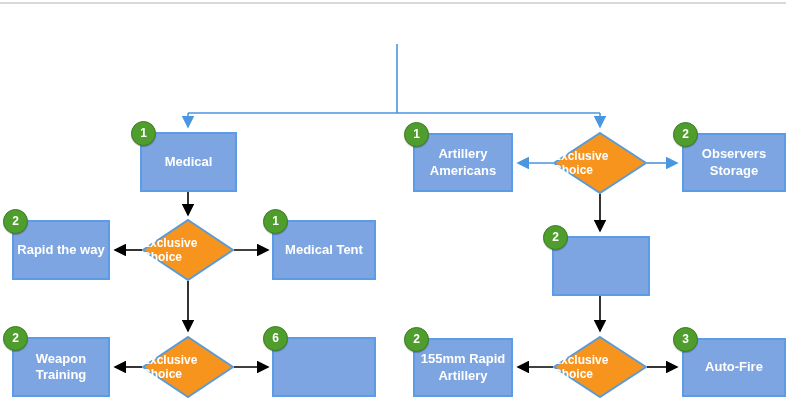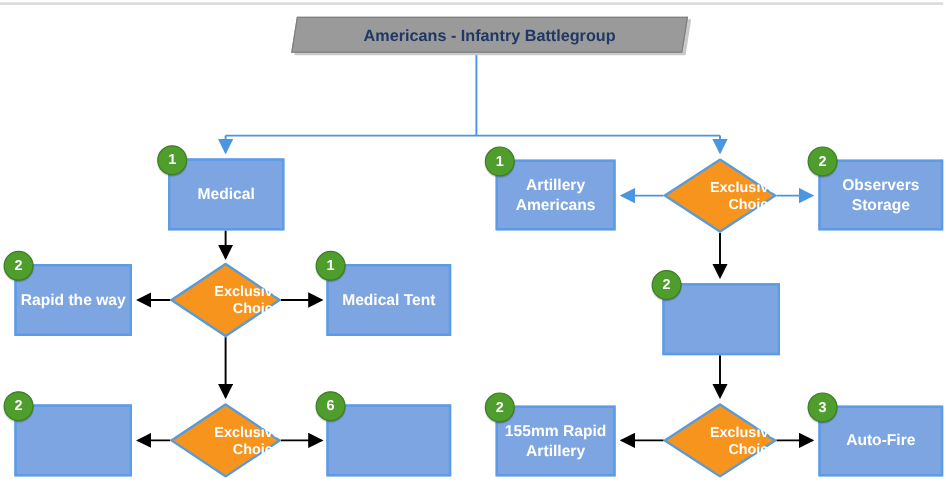--- a/index.html
+++ b/index.html
@@ -22,21 +22,21 @@
     position:absolute;left:-11px;top:-13px;width:25px;height:25px;border-radius:50%;
     background:var(--badge-fill,#4e9d2d);border:1px solid var(--badge-border,#3c7e22);
     color:#fff;font-size:12px;font-weight:bold;display:flex;align-items:center;justify-content:center;
     box-shadow:0 1px 1px rgba(0,0,0,.25);box-sizing:border-box;
   }
   .diamond{position:absolute;}
   .diamond svg{position:absolute;left:0;top:0;width:100%;height:100%;display:block;}
   .diamond-poly{fill:var(--diamond-fill,#f7941e);stroke:var(--diamond-border,#5b9bd5);stroke-width:2;}
   .diamond-label{
     position:absolute;left:0;top:0;right:0;bottom:0;display:flex;align-items:center;justify-content:center;
-    text-align:right;color:#fff;font-size:12px;font-weight:600;line-height:1.2;
+    text-align:left;color:#fff;font-size:12px;font-weight:600;line-height:1.2;
   }
   .title-node{position:absolute;left:245px;top:14px;width:326px;height:30px;}
   .title-bg{
     position:absolute;left:0;top:0;right:0;bottom:0;background:var(--title-fill,#9a9a9a);
     border:1px solid var(--title-border,#7f7f7f);transform:skewX(-9deg);
     box-shadow:3px 2px 0 #c9c9c9;box-sizing:border-box;
   }
   .title-label{
     position:absolute;left:0;top:0;right:0;bottom:0;display:flex;align-items:center;justify-content:center;
     color:var(--title-text,#1f3864);font-size:13.5px;font-weight:600;
@@ -73,24 +73,20 @@
     <path d="M188,281 L188,331" class="edge-dark" marker-end="url(#arrD)"></path>
     <path d="M142,367 L115,367" class="edge-dark" marker-end="url(#arrD)"></path>
     <path d="M234,367 L268,367" class="edge-dark" marker-end="url(#arrD)"></path>
 
     <path d="M600,194 L600,231" class="edge-dark" marker-end="url(#arrD)"></path>
     <path d="M600,296 L600,331" class="edge-dark" marker-end="url(#arrD)"></path>
     <path d="M553,367 L518,367" class="edge-dark" marker-end="url(#arrD)"></path>
     <path d="M647,367 L677,367" class="edge-dark" marker-end="url(#arrD)"></path>
   </svg>
 
-  <div class="title-node">
-    <div class="title-bg"></div>
-    <div class="title-label">Americans - Infantry Battlegroup</div>
-  </div>
 
   <div class="node" style="left:140px;top:132px;width:97px;height:60px;">
     <div class="badge">1</div>
     <span>Medical</span>
   </div>
 
   <div class="diamond" style="left:142px;top:219px;width:92px;height:62px;">
     <svg viewBox="0 0 92 62" xmlns="http://www.w3.org/2000/svg">
         <polygon class="diamond-poly" points="46,1 91,31 46,61 1,31"></polygon>
       </svg>
@@ -109,20 +105,21 @@
 
   <div class="diamond" style="left:142px;top:336px;width:92px;height:62px;">
     <svg viewBox="0 0 92 62" xmlns="http://www.w3.org/2000/svg">
         <polygon class="diamond-poly" points="46,1 91,31 46,61 1,31"></polygon>
       </svg>
     <div class="diamond-label">Exclusive Choice</div>
   </div>
 
   <div class="node" style="left:12px;top:337px;width:98px;height:60px;">
     <div class="badge">2</div>
+    <span>Weapon Training</span>
   </div>
 
   <div class="node" style="left:272px;top:337px;width:104px;height:60px;">
     <div class="badge">6</div>
   </div>
 
   <div class="diamond" style="left:553px;top:132px;width:94px;height:62px;">
     <svg viewBox="0 0 94 62" xmlns="http://www.w3.org/2000/svg">
         <polygon class="diamond-poly" points="47,1 93,31 47,61 1,31"></polygon>
       </svg>

